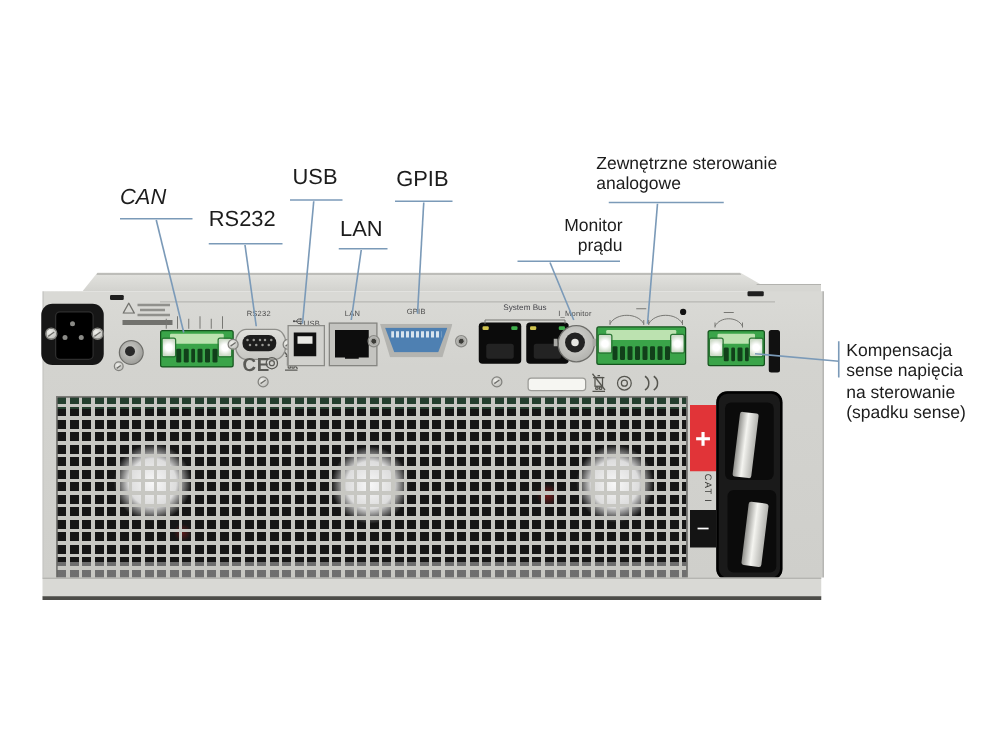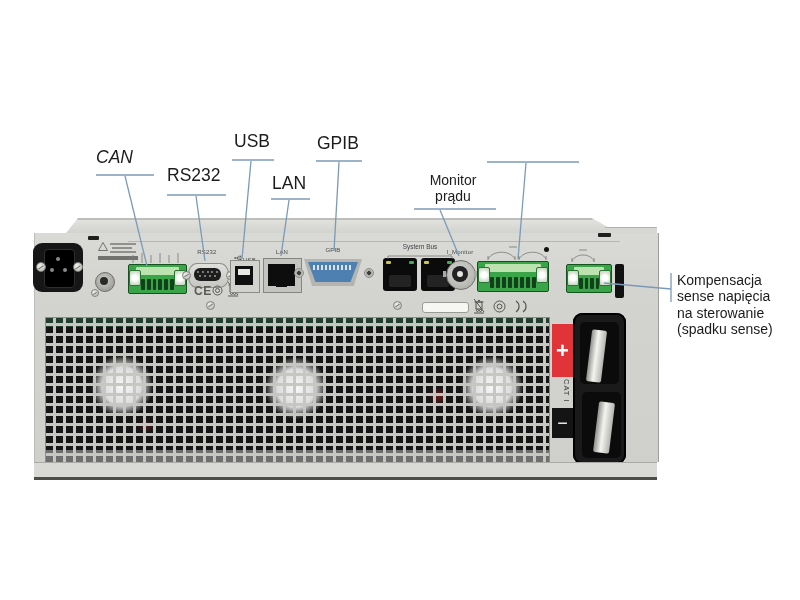--- a/index.html
+++ b/index.html
@@ -104,21 +104,21 @@
   .minus-plate{left:552px;top:408px;width:21px;height:30px;background:#141414;color:#fff;
                display:flex;align-items:center;justify-content:center;font-size:18px;}
   .cover{left:573px;top:313px;width:53px;height:151px;background:#1a1a1a;border-radius:9px;
          box-shadow:inset 0 0 0 2px #000;}
   .recess{background:#0b0b0b;border-radius:5px;}
   .busbar{background:linear-gradient(90deg,#8f8f8b,#f4f4f0 45%,#b2b2ae);border-radius:2px;transform:rotate(7deg);}
 
   
   .silk{font-size:6px;color:#4a4a4a;text-align:center;line-height:7px;letter-spacing:.2px;}
   .silk7{font-size:6.5px;color:#44444a;text-align:center;}
-  .ce{font-size:12px;color:#5a5a56;font-weight:bold;letter-spacing:.5px;}
+  .ce{font-size:15px;color:#5a5a56;font-weight:bold;letter-spacing:.5px;}
 
   
   .whitebox{left:422px;top:302px;width:45px;height:9px;background:#f6f6f2;border:1px solid #9a9a96;border-radius:3px;}
 
   
   .co{position:absolute;color:#1c1c1c;}
   .co-big{font-size:17.5px;}
   .co-sm{font-size:14px;line-height:16.3px;}
   svg.overlay{position:absolute;left:0;top:0;z-index:5;pointer-events:none;}
   .co{z-index:6;}
@@ -386,25 +386,27 @@
       <line x1="388" y1="256" x2="388" y2="259"></line>
         <line x1="452" y1="256" x2="452" y2="259"></line>
     </g>
   </svg>
 
   <div class="co co-big" style="left:96px;top:147px;font-style:italic;">CAN</div>
   <div class="co co-big" style="left:167px;top:165px;">RS232</div>
   <div class="co co-big" style="left:234px;top:131px;">USB</div>
   <div class="co co-big" style="left:272px;top:173px;">LAN</div>
   <div class="co co-big" style="left:317px;top:133px;">GPIB</div>
-  <div class="co co-sm" style="left:408px;top:172px;width:90px;text-align:center;">
+  <div class="co co-sm" style="left:408px;top:172px;width:90px;text-align:right;">
     <div>Monitor</div>
     <div>prądu</div>
   </div>
   <div class="co co-sm" style="left:477px;top:122px;">
+    <div>Zewnętrzne sterowanie</div>
+    <div>analogowe</div>
   </div>
   <div class="co co-sm" style="left:677px;top:272px;">
     <div>Kompensacja</div>
     <div>sense napięcia</div>
     <div>na sterowanie</div>
     <div>(spadku sense)</div>
   </div>
 
 </div>
 

